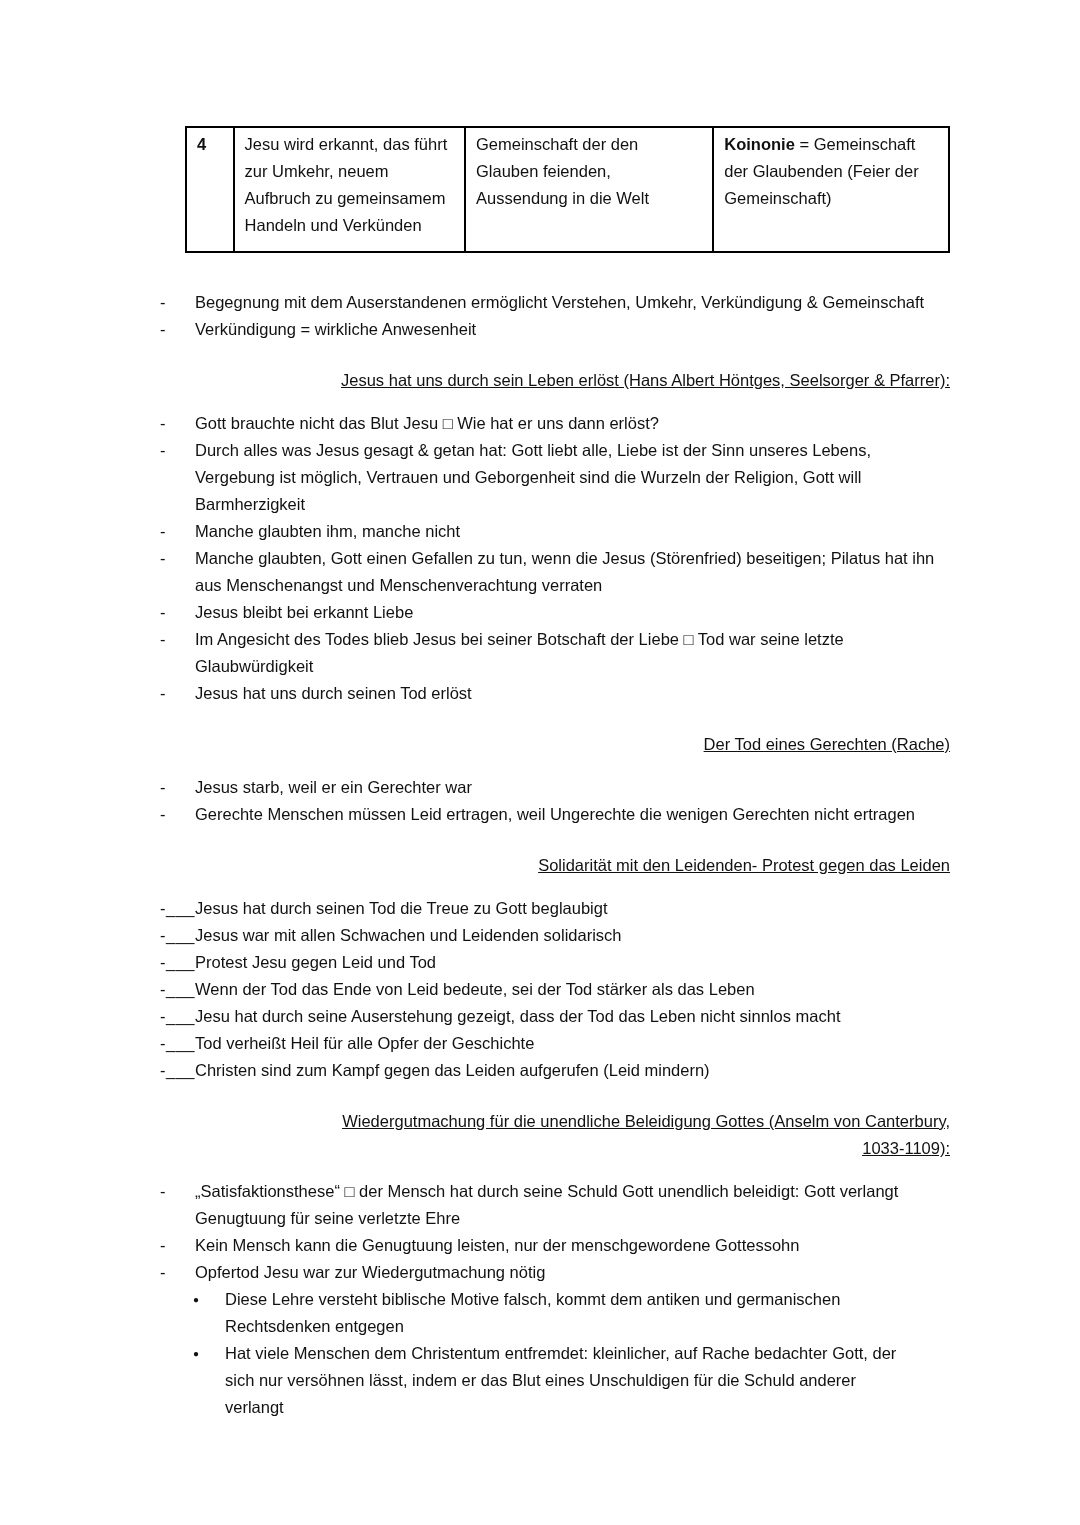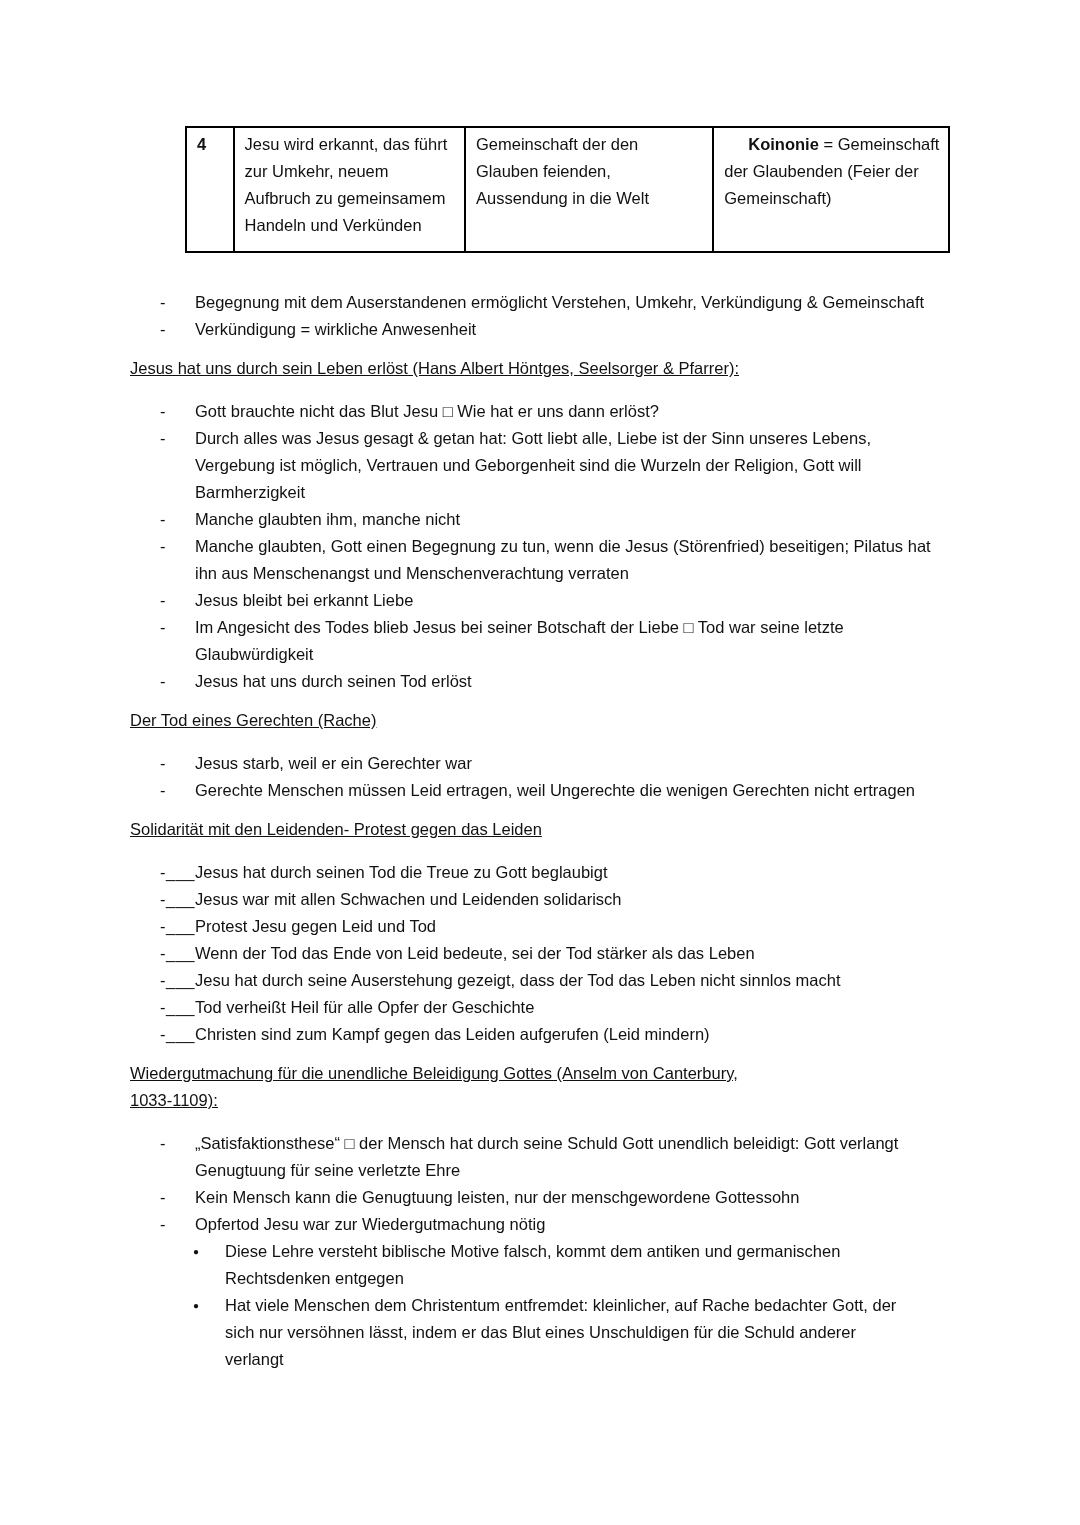--- a/index.html
+++ b/index.html
@@ -19,27 +19,28 @@
   .notes-table td {
     border:2px solid #000000;
     vertical-align:top;
     padding:3px 8px 12px 10px;
     white-space:pre-line;
   }
   td.col-num  { width:50px;  font-weight:bold; }
   td.col-a    { width:245px; }
   td.col-b    { width:265px; }
   td.col-c    { width:250px; }
-  .bold { font-weight:bold;margin-left:24px; }
+  .bold { font-weight:bold; }
 
   
   .heading {
-    margin-top:12px;
+    margin-top:24px;
     text-decoration:underline;
     max-width:820px;
+    text-align:right;
   }
   .heading-line { text-decoration:underline; }
 
   
   .list { margin-left:30px; margin-top:16px; }
   .list.after-table { margin-top:36px; }
   .li { display:flex; }
   .marker { flex:0 0 35px; }
   .li-text { max-width:755px; }
 
@@ -93,21 +94,21 @@
     <div class="li">
       <span class="marker">-</span>
       <span class="li-text">Durch alles was Jesus gesagt &amp; getan hat: Gott liebt alle, Liebe ist der Sinn unseres Lebens, Vergebung ist möglich, Vertrauen und Geborgenheit sind die Wurzeln der Religion, Gott will Barmherzigkeit</span>
     </div>
     <div class="li">
       <span class="marker">-</span>
       <span class="li-text">Manche glaubten ihm, manche nicht</span>
     </div>
     <div class="li">
       <span class="marker">-</span>
-      <span class="li-text">Manche glaubten, Gott einen Begegnung zu tun, wenn die Jesus (Störenfried) beseitigen; Pilatus hat ihn aus Menschenangst und Menschenverachtung verraten</span>
+      <span class="li-text">Manche glaubten, Gott einen Gefallen zu tun, wenn die Jesus (Störenfried) beseitigen; Pilatus hat ihn aus Menschenangst und Menschenverachtung verraten</span>
     </div>
     <div class="li">
       <span class="marker">-</span>
       <span class="li-text">Jesus bleibt bei erkannt Liebe</span>
     </div>
     <div class="li">
       <span class="marker">-</span>
       <span class="li-text">Im Angesicht des Todes blieb Jesus bei seiner Botschaft der Liebe □ Tod war seine letzte Glaubwürdigkeit</span>
     </div>
     <div class="li">

